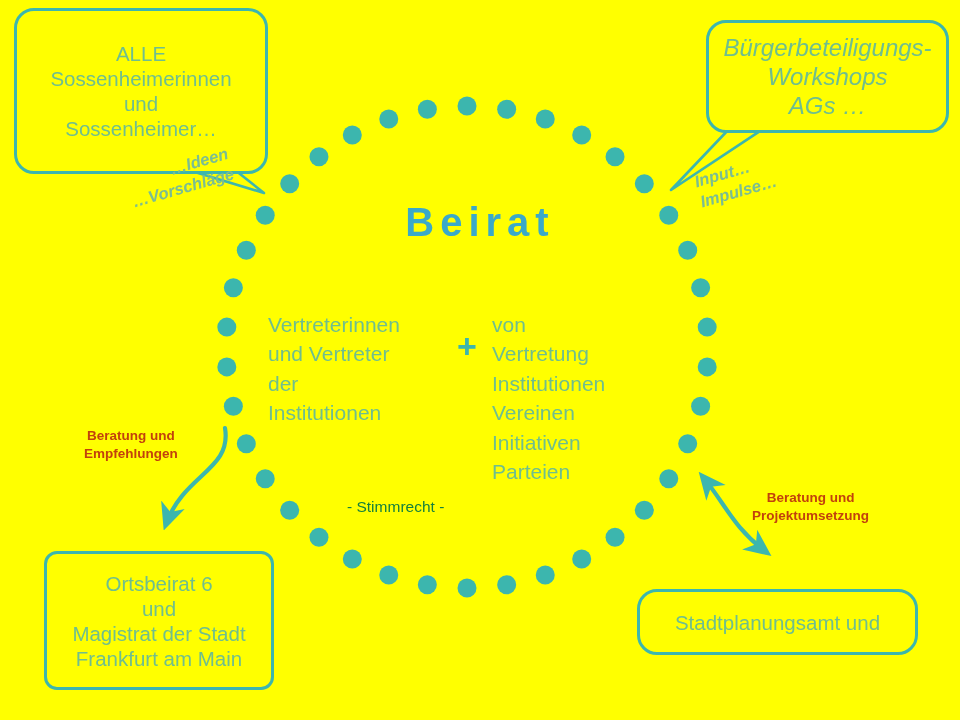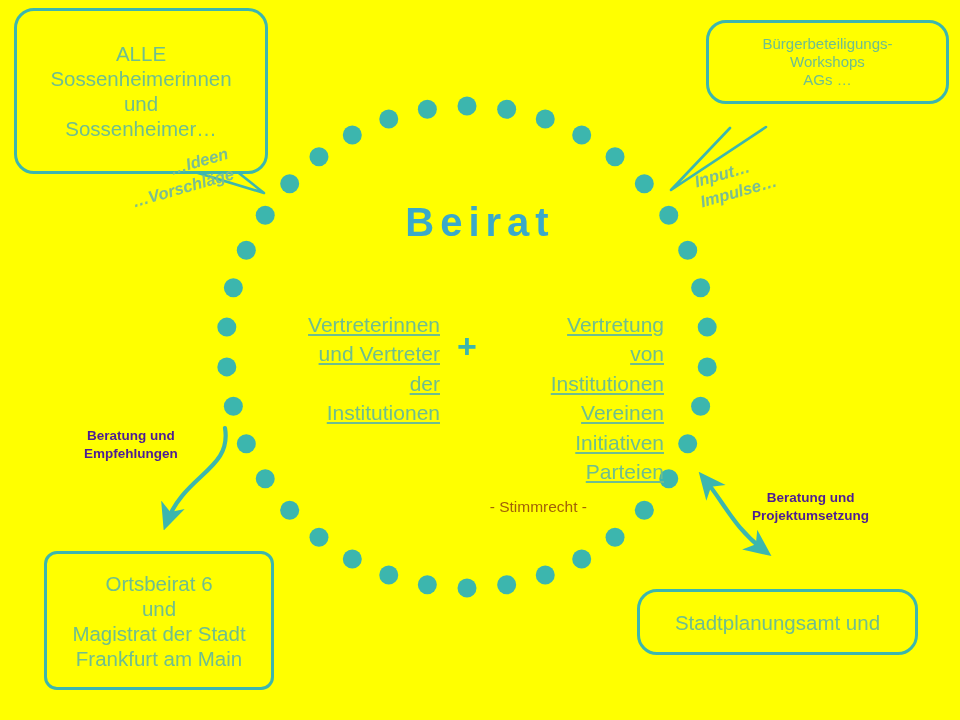--- a/index.html
+++ b/index.html
@@ -41,22 +41,23 @@
     line-height: 1.22;
   }
   .box .line { display: block; white-space: nowrap; }
 
   #box-alle {
     left: 14px; top: 8px; width: 254px; height: 166px;
     font-size: 20.5px;
     text-align: right;
   }
   #box-workshops {
-    left: 706px; top: 20px; width: 243px; height: 84px;
-    font-size: 15px;
+    left: 706px; top: 20px; width: 243px; height: 113px;
+    font-size: 24px;
+    font-style: italic;
   }
   #box-ortsbeirat {
     left: 44px; top: 551px; width: 230px; height: 139px;
     font-size: 20.5px;
     border-radius: 13px;
   }
   #box-stadtplanung {
     left: 637px; top: 589px; width: 281px; height: 66px;
     font-size: 20.5px;
   }
@@ -66,43 +67,42 @@
     position: absolute;
     left: 0; top: 200px; width: 960px;
     text-align: center;
     font-size: 40px;
     font-weight: bold;
     letter-spacing: 6px;
     color: #3aa9c9;
   }
   #col-left, #col-right {
     position: absolute;
-    text-align: right;
+    text-align: left;
     font-size: 21px;
     line-height: 1.40;
     color: #6fbe8e;
-    text-decoration: underline;
   }
   #col-left  { left: 268px; top: 310px; width: 172px; }
   #col-right { left: 492px; top: 310px; width: 172px; }
   #plus-sign {
     position: absolute;
     left: 447px; top: 329px; width: 40px;
     text-align: center;
     font-size: 34px;
     font-weight: bold;
     color: #3cb6ae;
     line-height: 1;
   }
   #stimmrecht {
     position: absolute;
     left: 347px; top: 498px; width: 240px;
-    text-align: right;
+    text-align: left;
     font-size: 15.5px;
-    color: #a16207;
+    color: #15803d;
   }
 
   
   .tail-note {
     position: absolute;
     color: #7bbd92;
     font-size: 16.5px;
     font-weight: bold;
     font-style: italic;
     line-height: 1.30;
@@ -117,21 +117,21 @@
   #note-input {
     left: 692px; top: 172px;
     transform: rotate(-16deg);
     transform-origin: left top;
     text-align: left;
   }
 
   
   .arrow-note {
     position: absolute;
-    color: #4c1d95;
+    color: #c2410c;
     font-size: 13.5px;
     font-weight: bold;
     line-height: 1.35;
     white-space: nowrap;
   }
   #note-beratung-empfehlungen { left: 84px; top: 427px; text-align: center; }
   #note-beratung-projekt      { left: 752px; top: 489px; text-align: center; }
 </style>
 </head>
 <body>
@@ -224,22 +224,22 @@
   <div id="col-left">
     <div>Vertreterinnen</div>
     <div>und Vertreter</div>
     <div>der</div>
     <div>Institutionen</div>
   </div>
 
   <div id="plus-sign">+</div>
 
   <div id="col-right">
+    <div>von</div>
     <div>Vertretung</div>
-    <div>von</div>
     <div>Institutionen</div>
     <div>Vereinen</div>
     <div>Initiativen</div>
     <div>Parteien</div>
   </div>
 
   <div id="stimmrecht">- Stimmrecht -</div>
 
   <div class="tail-note" id="note-ideen">
     <div>…Ideen</div>

